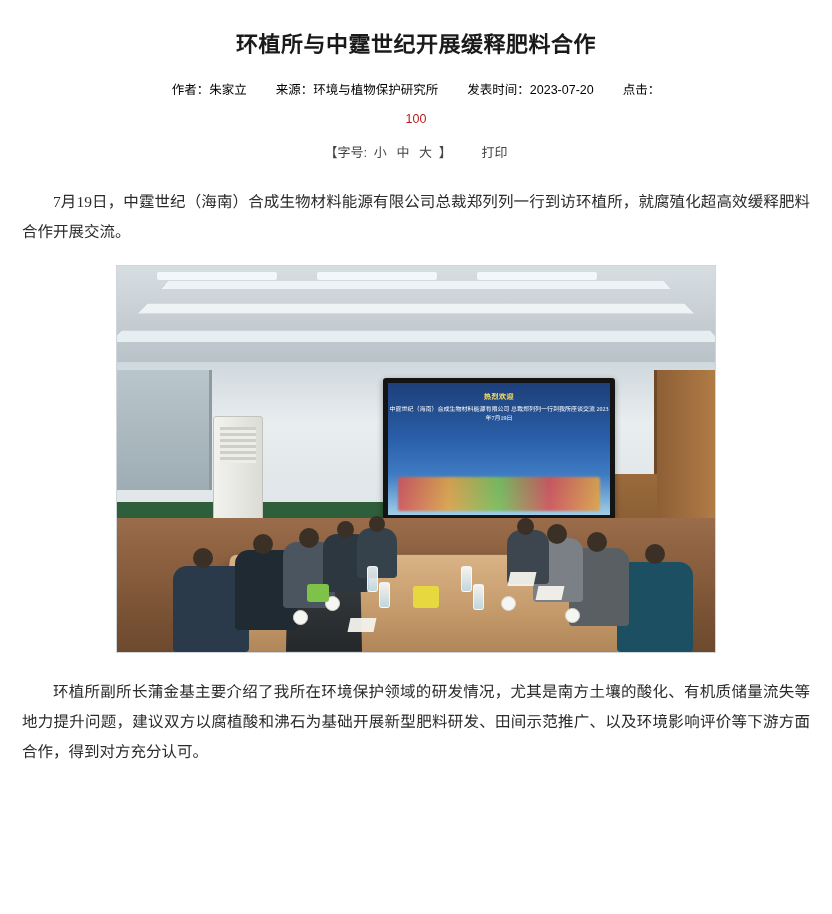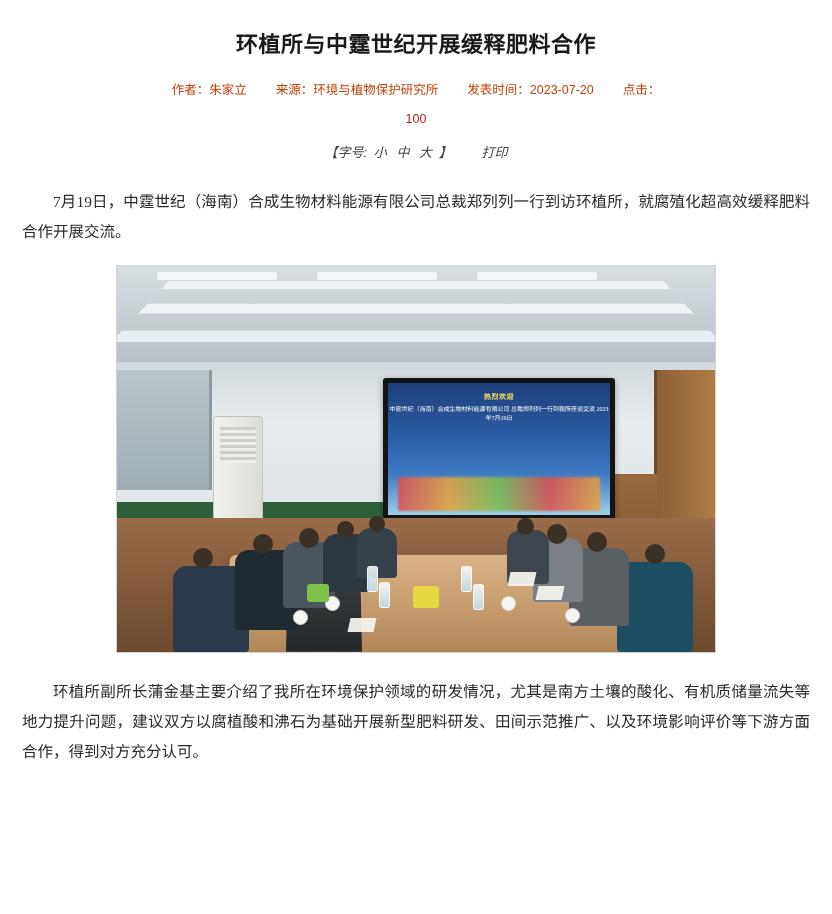--- a/index.html
+++ b/index.html
@@ -23,21 +23,21 @@
     text-align: center;
     font-size: 22px;
     font-weight: bold;
     color: #1a1a1a;
     margin: 26px 0 0 0;
     letter-spacing: 0.5px;
   }
   .meta-line {
     text-align: center;
     font-size: 12.5px;
-    color: #c2410c;
+    color: #000000;
     margin-top: 22px;
     line-height: 1.6;
   }
   .meta-item {
     display: inline;
     white-space: nowrap;
   }
   .meta-gap {
     display: inline-block;
     width: 22px;
@@ -46,21 +46,20 @@
     text-align: center;
     font-size: 12.5px;
     color: #b91c1c;
     margin-top: 12px;
   }
   .tools-line {
     text-align: center;
     font-size: 13px;
     color: #444444;
     margin-top: 16px;
-    font-style: italic;
   }
   .tools-line .bracket {
     color: #444444;
   }
   .font-size-link {
     color: #444444;
     text-decoration: none;
     cursor: pointer;
     margin: 0 3px;
   }

